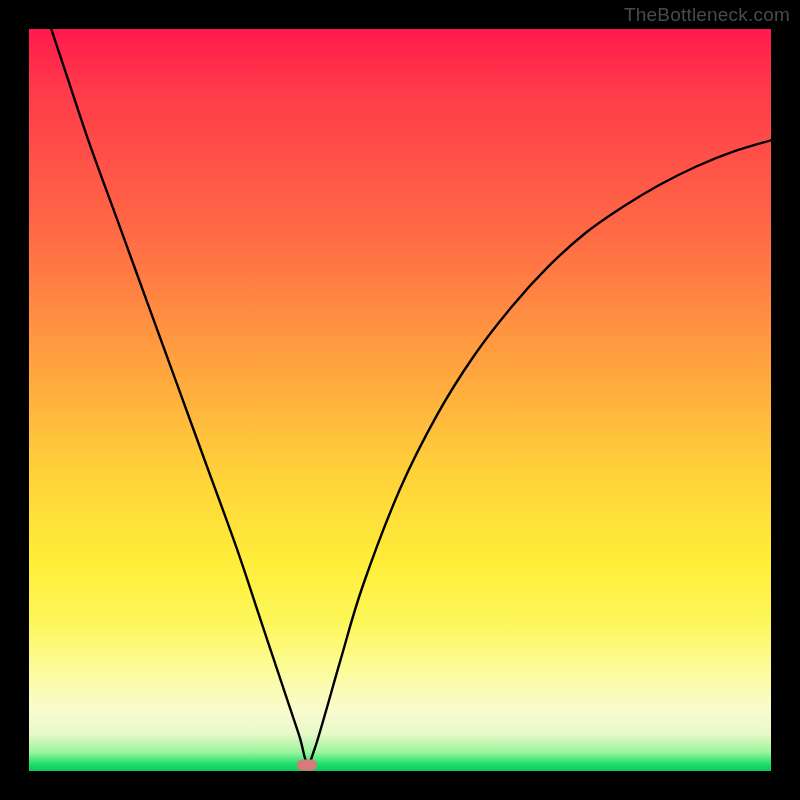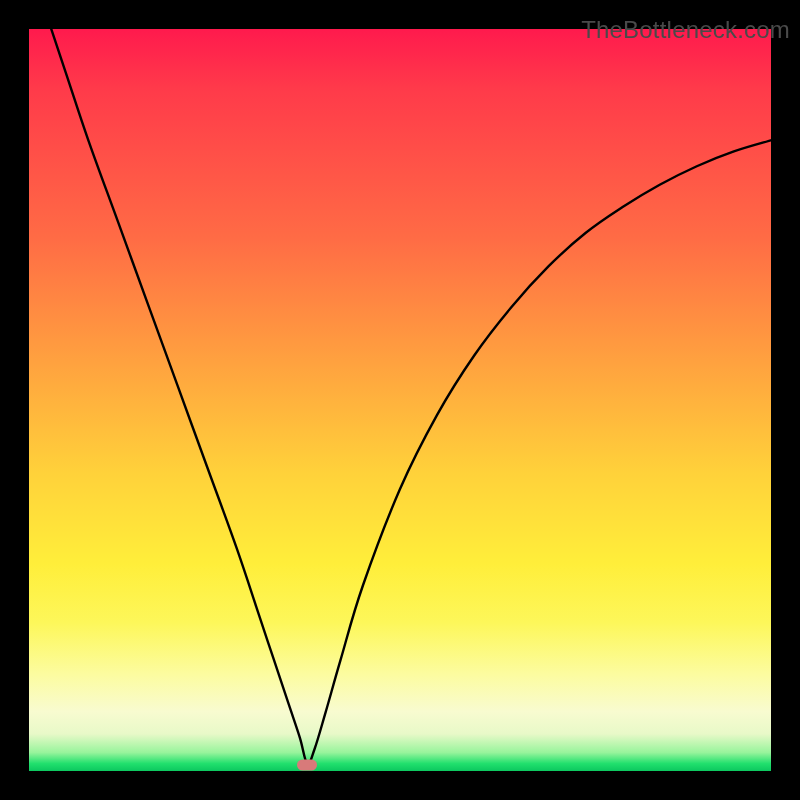--- a/index.html
+++ b/index.html
@@ -36,24 +36,24 @@
       #fcfca0 87%,
       #f8fbd0 92%,
       #e8f9c8 95%,
       #98f49c 97.5%,
       #21e06d 99%,
       #0cc85f 100%
     );
   }
   .watermark {
     position: absolute;
-    top: 16px;
+    top: 4px;
     right: 10px;
     color: #4a4a4a;
-    font-size: 24px;
+    font-size: 19px;
     font-weight: 500;
     letter-spacing: 0.2px;
     user-select: none;
   }
   svg.curve {
     position: absolute;
     left: 0;
     top: 0;
     width: 742px;
     height: 742px;

